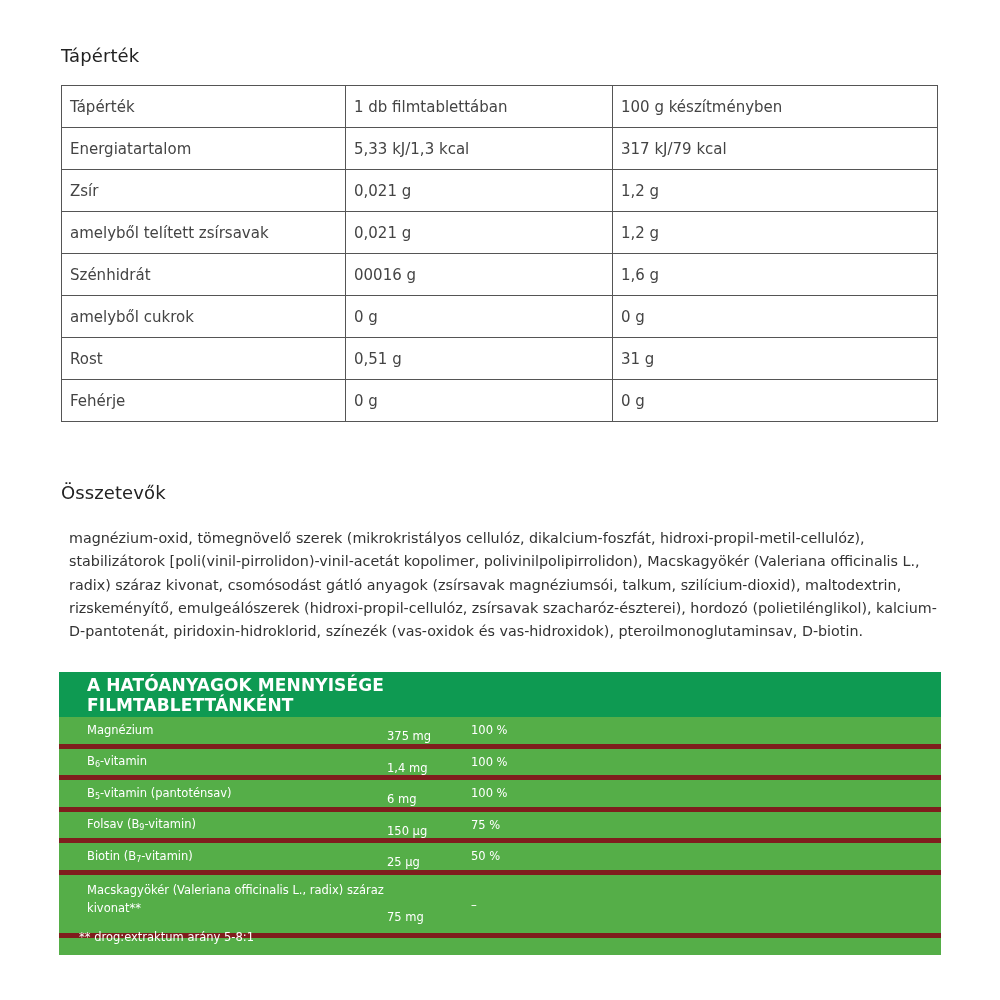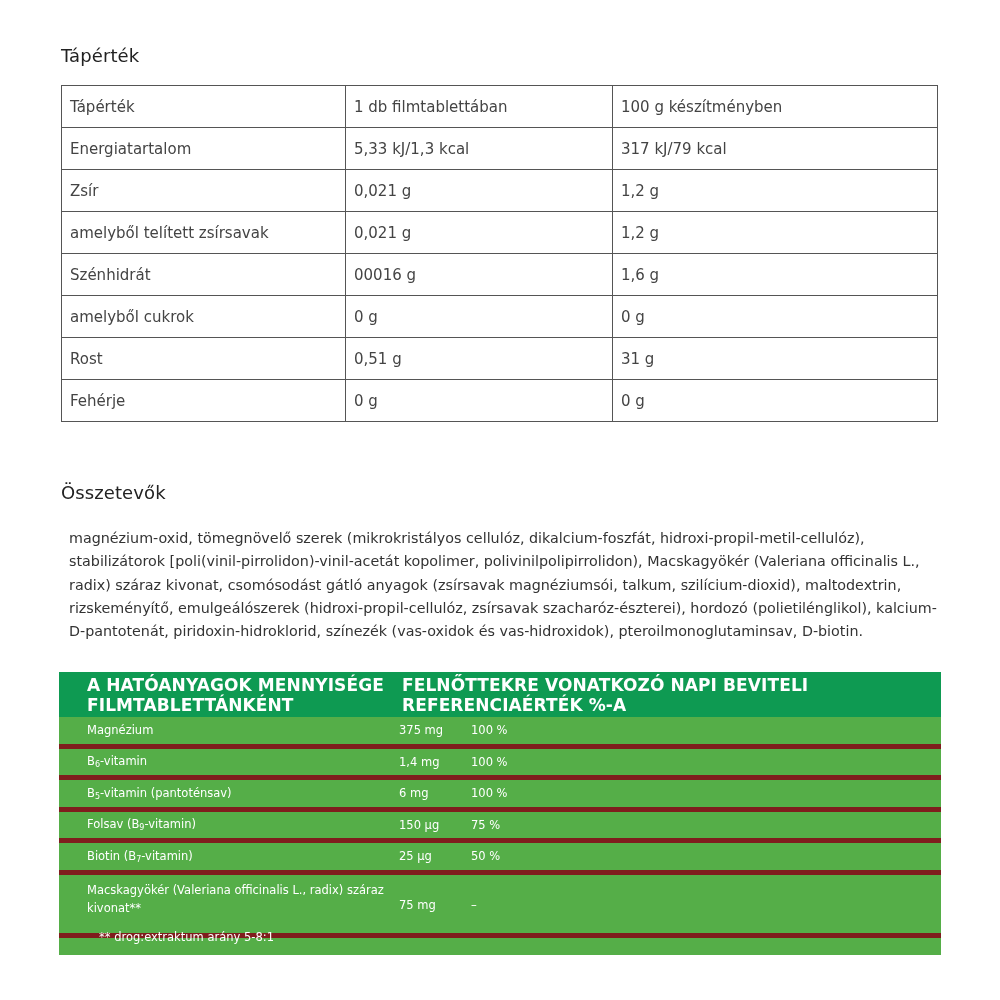--- a/index.html
+++ b/index.html
@@ -80,35 +80,35 @@
 
     .gp-row {
       position: relative;
       height: 26.5px;
       border-bottom: 5px solid #7f1d1d;
       font-size: 11.5px;
       display: flex;
       align-items: center;
     }
     .gp-row .name { position: absolute; left: 28px; }
-    .gp-row .amount { position: absolute; left: 340px; }
+    .gp-row .amount { position: absolute; left: 328px; margin-top: 12px; }
     .gp-row .pct { position: absolute; left: 412px; }
     .gp-row.tall {
       height: 58px;
       align-items: flex-start;
       padding-left: 48px;
     }
     .gp-row.tall .name { top: 6px; line-height: 18px; width: 300px; }
     .gp-row.tall .amount, .gp-row.tall .pct { top: 23px; }
 
     .gp-row .name .sub { font-size: 8px; vertical-align: -2px; }
 
     .footnote {
       position: absolute;
-      left: 40px;
+      left: 20px;
       top: 258px;
       font-size: 11.5px;
     }
   </style>
 </head>
 <body>
 
 <h2 class="h2" id="title-nutri">Tápérték</h2>
 
 <table class="nutri">
@@ -155,21 +155,20 @@
     </tr>
   </tbody>
 </table>
 
 <h2 class="h2" id="title-ingr">Összetevők</h2>
 <p class="ingredients">magnézium-oxid, tömegnövelő szerek (mikrokristályos cellulóz, dikalcium-foszfát, hidroxi-propil-metil-cellulóz), stabilizátorok [poli(vinil-pirrolidon)-vinil-acetát kopolimer, polivinilpolipirrolidon), Macskagyökér (Valeriana officinalis L., radix) száraz kivonat, csomósodást gátló anyagok (zsírsavak magnéziumsói, talkum, szilícium-dioxid), maltodextrin, rizskeményítő, emulgeálószerek (hidroxi-propil-cellulóz, zsírsavak szacharóz-észterei), hordozó (polietilénglikol), kalcium-D-pantotenát, piridoxin-hidroklorid, színezék (vas-oxidok és vas-hidroxidok), pteroilmonoglutaminsav, D-biotin.</p>
 
 <div class="green-panel" style="background: rgb(85, 174, 72);">
   <div class="gp-header" style="background: rgb(14, 154, 82);">
     <span class="h-left">A HATÓANYAGOK MENNYISÉGE FILMTABLETTÁNKÉNT</span>
-    <span class="h-right">FELNŐTTEKRE VONATKOZÓ NAPI BEVITELI REFERENCIAÉRTÉK %-A</span>
   </div>
 
   <div class="gp-row">
     <span class="name"><span>Magnézium</span><span class="sub"></span><span></span></span>
     <span class="amount">375 mg</span>
     <span class="pct">100 %</span>
   </div>
   <div class="gp-row">
     <span class="name"><span>B</span><span class="sub">6</span><span>-vitamin</span></span>
     <span class="amount">1,4 mg</span>

